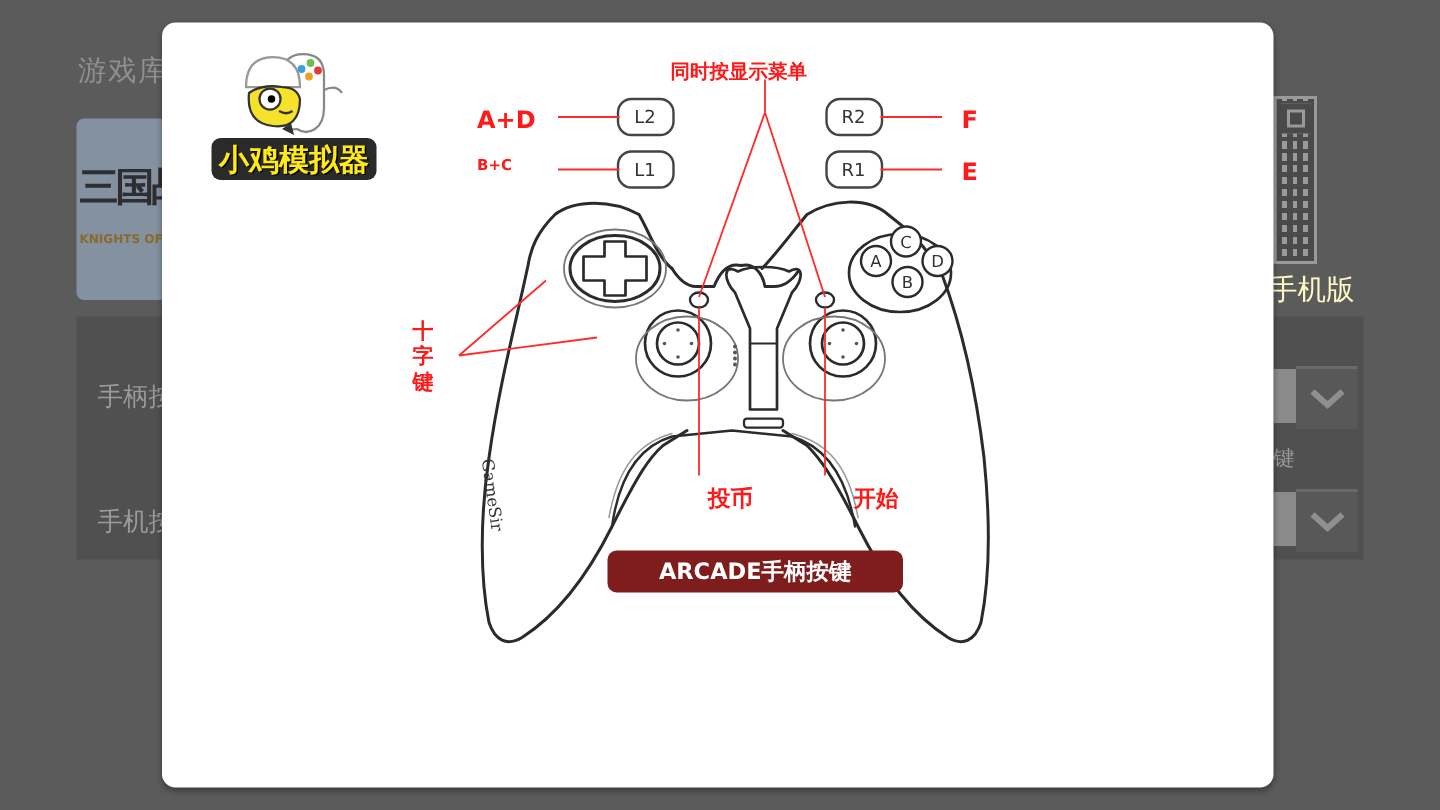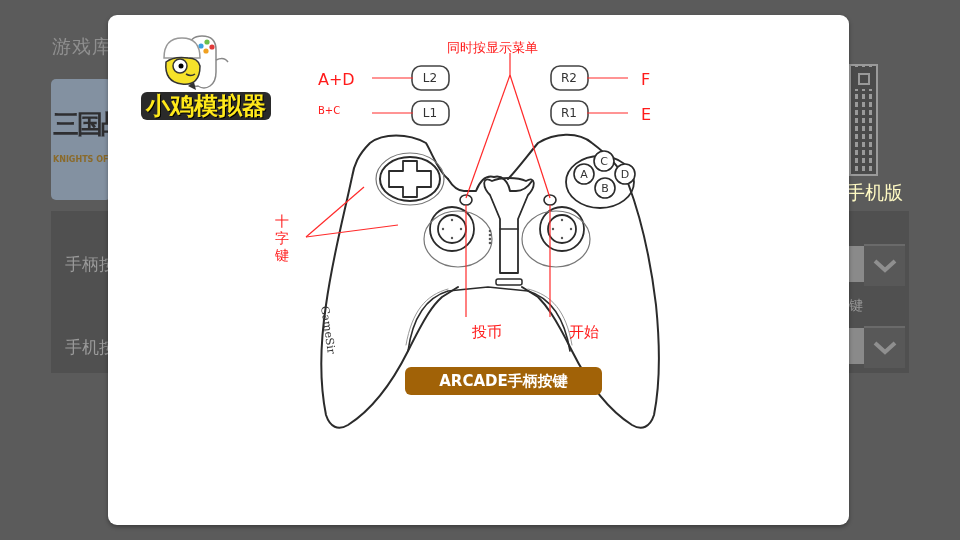--- a/index.html
+++ b/index.html
@@ -71,31 +71,31 @@
   .modal {
     position: absolute; left: 108px; top: 15px; width: 741px; height: 510px;
     background: #ffffff; border-radius: 9px;
     box-shadow: 0 2px 4px rgba(0,0,0,0.35);
     overflow: hidden;
   }
   .logo { position: absolute; left: 16px; top: 13px; width: 126px; height: 92px; }
   .logo-text {
     position: absolute; left: 17px; top: 64px; height: 28px; padding: 0 5px;
     background: #2a2a2a; border-radius: 6px;
-    color: #ffe91a; font-size: 24px; font-weight: bold; line-height: 28px;
+    color: #ffe91a; font-size: 20px; font-weight: bold; line-height: 28px;
     letter-spacing: 0px; white-space: nowrap;
     text-shadow: 1px 1px 0 #000;
   }
   .diagram { position: absolute; left: 0; top: 0; width: 741px; height: 420px; }
   .red-label {
-    position: absolute; color: #ff1a1a; font-weight: normal; white-space: nowrap;
+    position: absolute; color: #ff1a1a; font-weight: bold; white-space: nowrap;
   }
   .banner {
     position: absolute; left: 297px; top: 352px; width: 197px; height: 28px;
-    background: #a16207; border-radius: 6px;
+    background: #7f1d1d; border-radius: 6px;
     color: #ffffff; font-size: 15px; font-weight: bold; line-height: 28px;
     text-align: center;
   }
   .continue {
     position: absolute; left: 230px; top: 418px; width: 480px; height: 82px;
     color: #a6a6a6; font-size: 64px; font-weight: bold; line-height: 82px;
     letter-spacing: 6px; white-space: nowrap;
   }
   .brand-text {
     position: absolute; left: 223px; top: 290px; font-size: 11px; color: #333;

